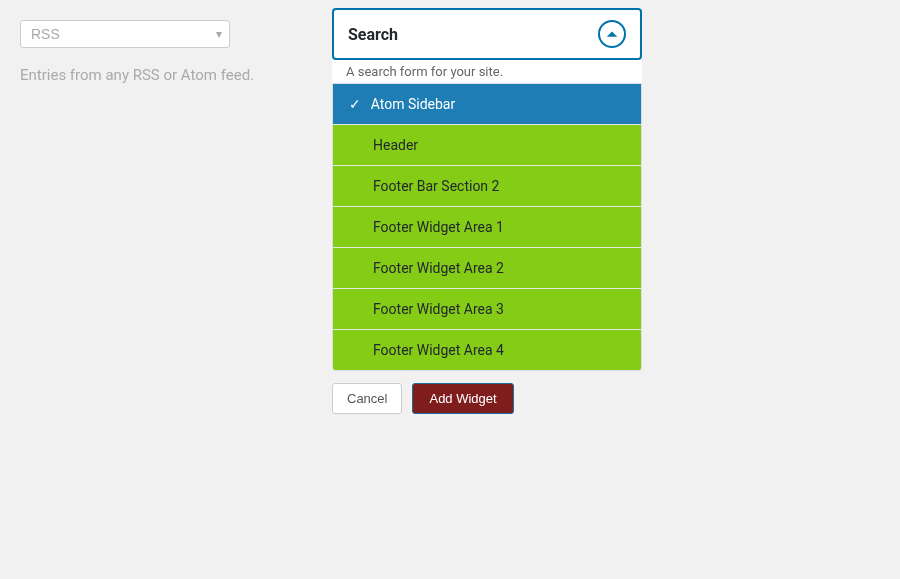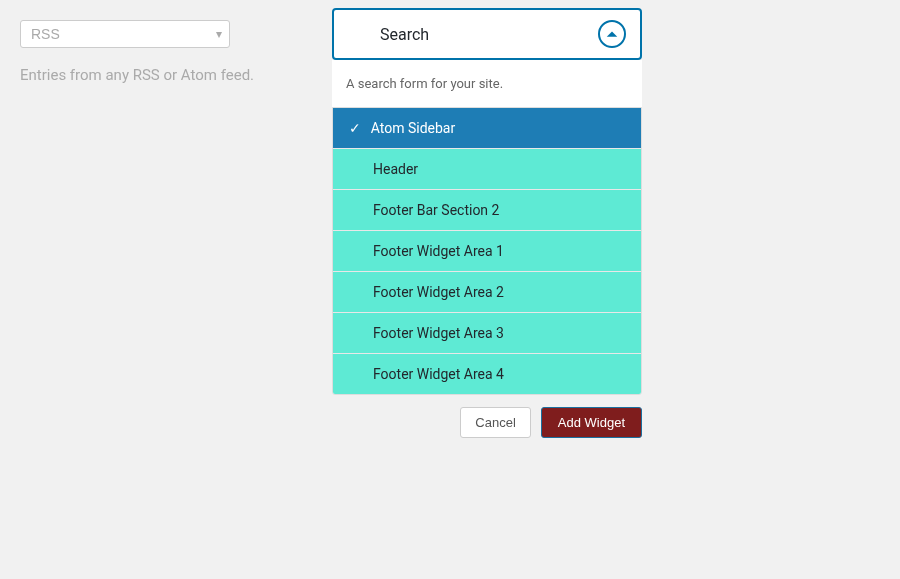--- a/index.html
+++ b/index.html
@@ -101,23 +101,22 @@
       border-radius: 4px;
       display: flex;
       align-items: center;
       justify-content: space-between;
       padding: 10px 14px;
       margin-bottom: 0;
     }
 
     .search-title {
       font-size: 16px;
-      font-weight: 400;
+      font-weight: 700;
       color: #23282d;
-      margin-left: 32px;
     }
 
     .search-icon-btn {
       width: 28px;
       height: 28px;
       border-radius: 50%;
       border: 2px solid #0073aa;
       background: transparent;
       display: flex;
       align-items: center;
@@ -127,21 +126,21 @@
 
     .search-icon-btn svg {
       width: 14px;
       height: 14px;
       fill: #0073aa;
     }
 
     .search-description {
       font-size: 13px;
       color: #666;
-      padding: 16px 14px;
+      padding: 4px 14px;
       background: #fff;
     }
 
     
     .dropdown-list {
       background: #fff;
       border: 1px solid #ddd;
       border-radius: 0 0 3px 3px;
       overflow: hidden;
       position: relative;
@@ -167,21 +166,21 @@
     }
 
     .dropdown-item {
       display: flex;
       align-items: center;
       padding: 12px 16px;
       border-bottom: 1px solid #e8e8e8;
       cursor: pointer;
       font-size: 14px;
       color: #23282d;
-      background: #5eead4;
+      background: #84cc16;
     }
 
     .dropdown-item:last-child {
       border-bottom: none;
       align-items: flex-end;
     }
 
     .dropdown-item.selected {
       background: #1e7db5;
       color: #fff;
@@ -194,21 +193,21 @@
     }
 
     .dropdown-item-label {
       flex: 1;
     }
 
     
     .modal-footer {
       display: flex;
       align-items: center;
-      justify-content: flex-end;
+      justify-content: flex-start;
       gap: 10px;
       padding: 12px 0 0 0;
     }
 
     .btn-cancel {
       background: #fff;
       border: 1px solid #ccc;
       border-radius: 3px;
       padding: 7px 14px;
       font-size: 13px;

